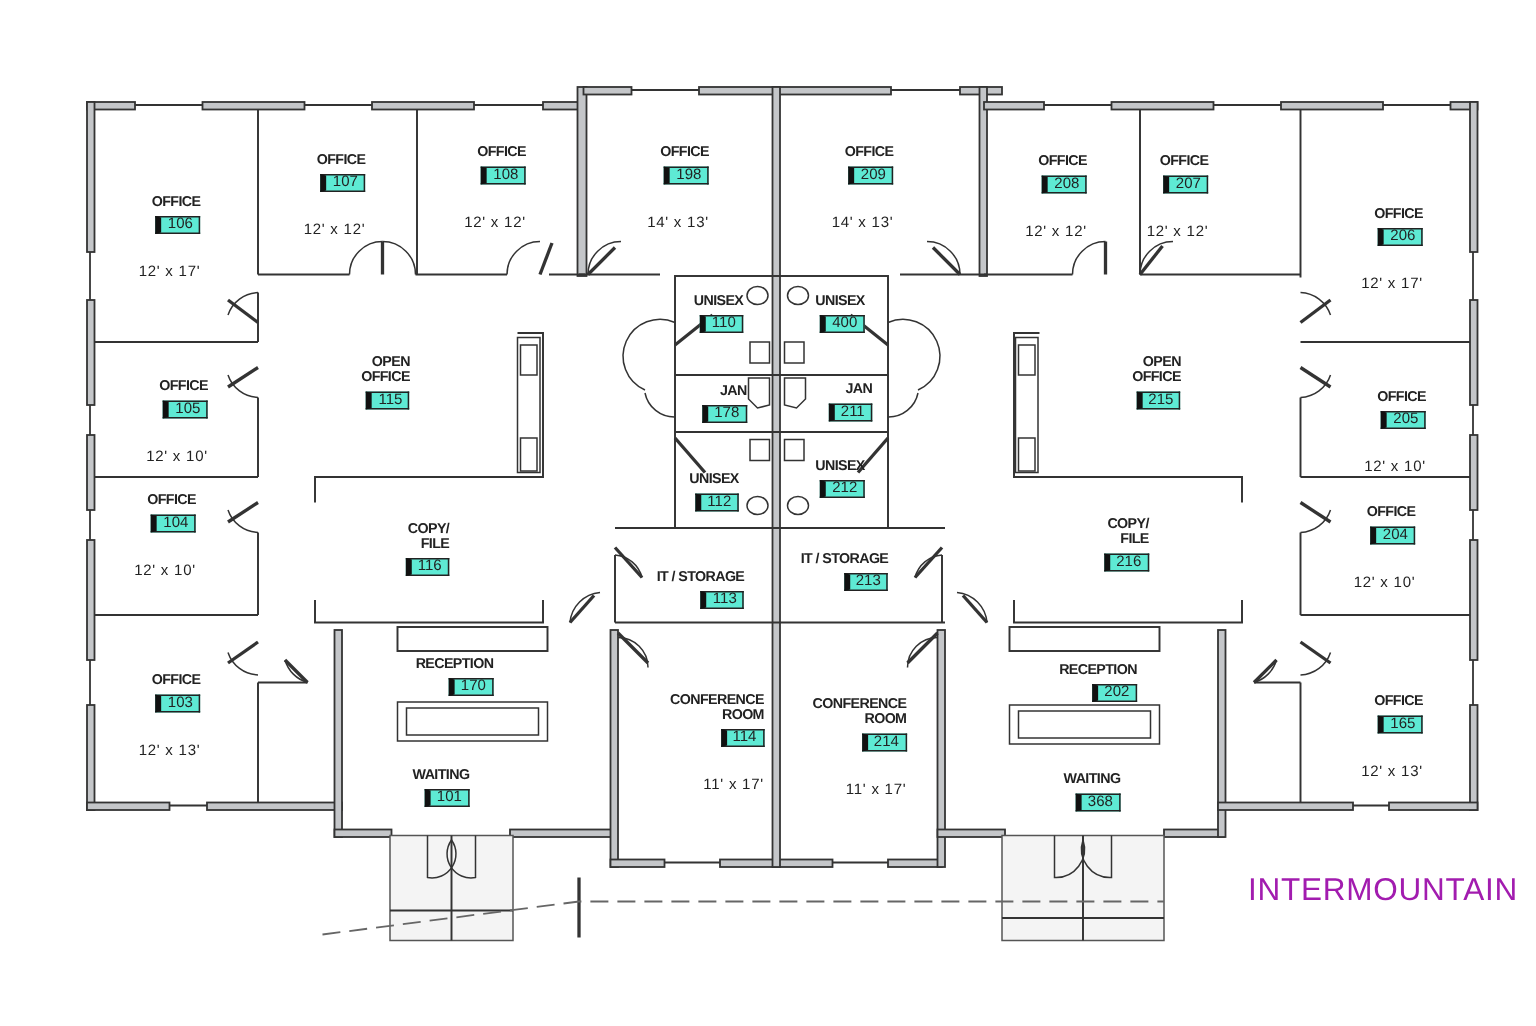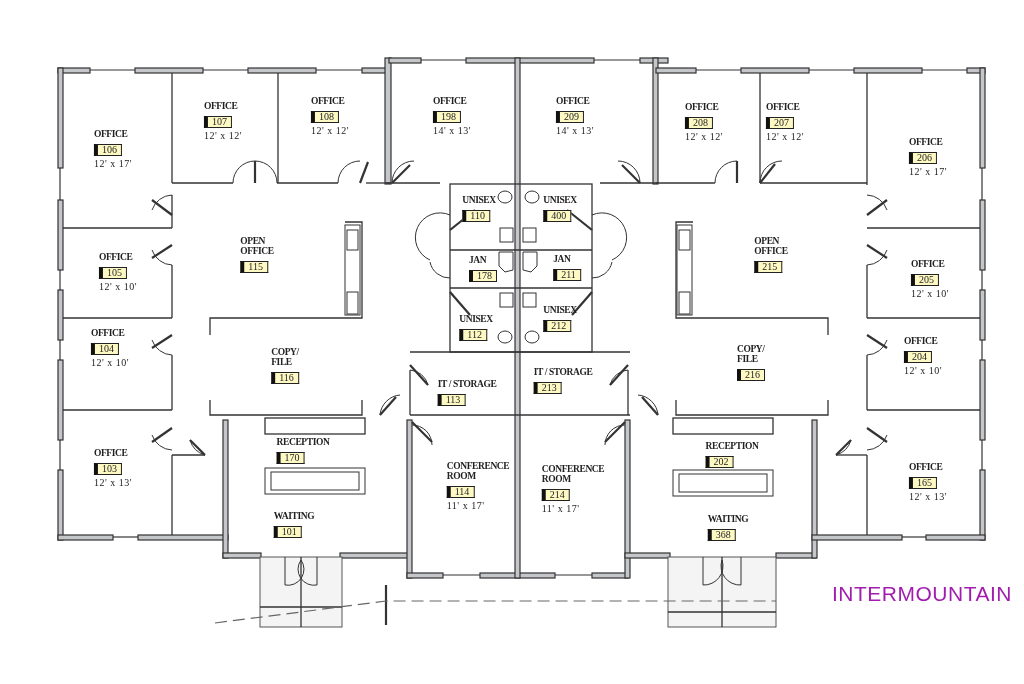--- a/index.html
+++ b/index.html
@@ -6,24 +6,24 @@
   body { width: 1024px; height: 684px; overflow: hidden; position: relative; font-family: "DejaVu Sans", sans-serif; }
   #plan { position: absolute; left: 0; top: 0; width: 1024px; height: 684px; }
   .wall { fill: #c4c6c9; stroke: #333; stroke-width: 1.2; }
   .iwall { fill: none; stroke: #333; stroke-width: 1.3; }
   .iwall2 { fill: #fff; stroke: #333; stroke-width: 1; }
   .door { fill: none; stroke: #333; stroke-width: 1; }
   .doorleaf { stroke: #333; stroke-width: 2.2; }
   .win { stroke: #333; stroke-width: 1.2; }
   .pad { fill: #f4f4f4; stroke: #555; stroke-width: 1; }
   .dash { fill: none; stroke: #666; stroke-width: 1.2; stroke-dasharray: 12 6; }
-  .room-label { position: absolute; text-align: left; transform: translateX(-50%); font-family: Liberation Serif, serif; color: #222; line-height: 1.05; }
+  .room-label { position: absolute; text-align: right; transform: translateX(-50%); font-family: Liberation Sans, sans-serif; color: #222; line-height: 1.05; }
   .room-name { font-size: 9.5px; font-weight: bold; letter-spacing: -0.4px; white-space: pre-line; }
-  .room-tag { display: inline-block; border: 1px solid #222; border-left: 4px solid #111; padding: 0 4px; font-size: 10px; margin-top: 1px; background: #fef9c3; }
-  .room-dim { font-size: 10px; letter-spacing: 0.5px; margin-top: 2px; white-space: nowrap; }
+  .room-tag { display: inline-block; border: 1px solid #222; border-left: 4px solid #111; padding: 0 4px; font-size: 10px; margin-top: 1px; background: #5eead4; }
+  .room-dim { font-size: 10px; letter-spacing: 0.5px; margin-top: 20px; white-space: nowrap; }
   .watermark { position: absolute; left: 832px; top: 582px; font-family: "Liberation Sans", sans-serif; font-size: 21px; color: #a21caf; letter-spacing: 0.5px; }
 </style>
 </head>
 <body>
 
 <svg id="plan" viewBox="0 0 1024 684" xmlns="http://www.w3.org/2000/svg">
 
   <g>
 
     <rect class="wall" x="58" y="68" width="32" height="5"></rect>

